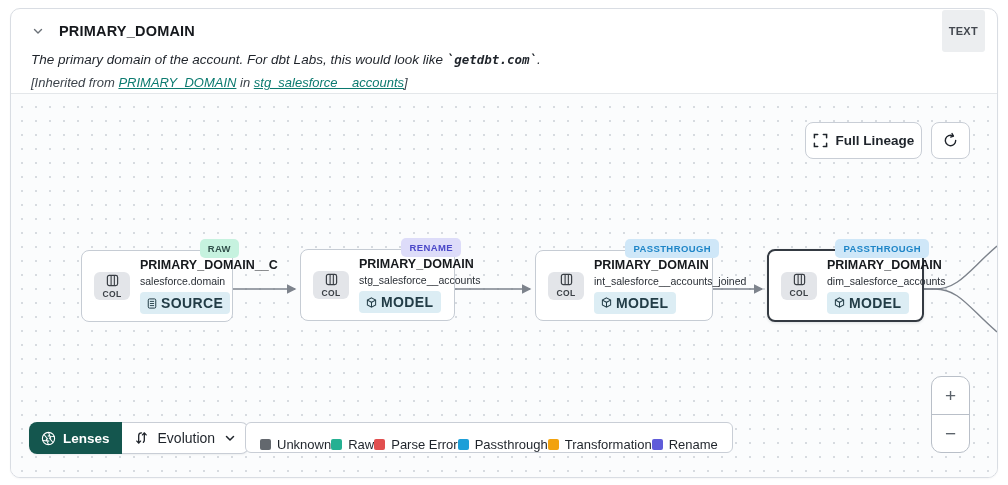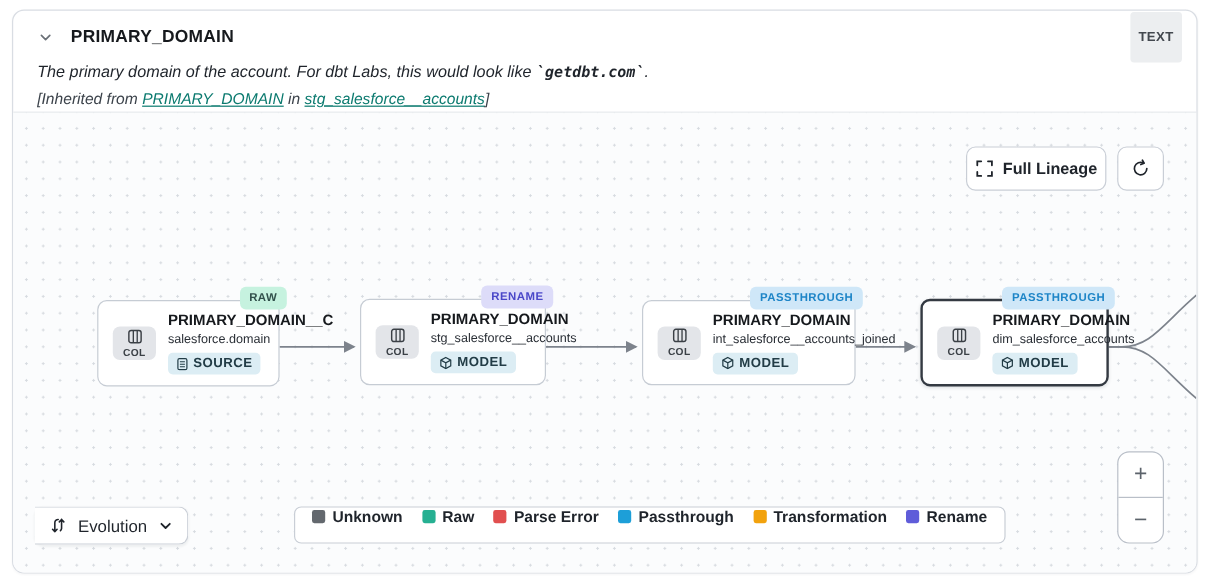--- a/index.html
+++ b/index.html
@@ -49,21 +49,21 @@
   .col-chip {
     width: 36px; height: 28px; background: #e3e5e9; border-radius: 6px; flex: 0 0 auto;
     display: flex; flex-direction: column; align-items: center; justify-content: center; gap: 2px;
     color: #3b4046; font-size: 8.5px; font-weight: 700; letter-spacing: .3px;
   }
   .node-content { display: flex; flex-direction: column; align-items: flex-start; gap: 3px; min-width: 0; }
   .node-title { font-size: 12.5px; font-weight: 700; color: #16191d; white-space: nowrap; }
   .node-sub { font-size: 10.5px; color: #2a2f36; white-space: nowrap; }
   .res-badge {
     display: inline-flex; align-items: center; gap: 4px; margin-top: 2px;
-    background: #dcedf4; color: #223c46; font-size: 11px; font-weight: 700; letter-spacing: .4px;
+    background: #dcedf4; color: #223c46; font-size: 14px; font-weight: 700; letter-spacing: .4px;
     padding: 3px 7px; border-radius: 4px;
   }
 
   
   .btn {
     position: absolute; background: #fff; border: 1px solid #c9ced6; border-radius: 8px;
     display: inline-flex; align-items: center; justify-content: center; gap: 8px;
     font-size: 13.5px; color: #1f242b; cursor: pointer;
   }
   .full-lineage { left: 794px; top: 28px; width: 117px; height: 37px; font-weight: 600; }
@@ -77,21 +77,21 @@
   .lens-btn {
     display: inline-flex; align-items: center; gap: 7px; background: #14564e; color: #fff;
     font-size: 13.5px; font-weight: 700; padding: 0 12px; border-radius: 8px 0 0 8px; cursor: pointer;
   }
   .lens-select {
     display: inline-flex; align-items: center; gap: 9px; background: #fff; border: 1px solid #c9ced6; border-left: none;
     color: #1f242b; font-size: 14px; padding: 0 12px; border-radius: 0 8px 8px 0; cursor: pointer;
   }
   .legend {
     position: absolute; left: 234px; top: 328px; height: 31px; background: #fff; border: 1px solid #c9ced6; border-radius: 6px;
-    display: inline-flex; align-items: flex-start; gap: 16px; padding: 0 14px; font-weight: bold;
+    display: inline-flex; align-items: flex-end; padding: 0 14px;
   }
   .legend-item { display: inline-flex; align-items: center; gap: 6px; font-size: 13px; color: #1f242b; }
   .legend-swatch { width: 11px; height: 11px; border-radius: 2px; display: inline-block; }
 
   svg { display: block; }
 </style>
 </head>
 <body>
 
 <div class="stage">
@@ -234,20 +234,27 @@
           </svg>
       </button>
 
       <div class="zoomctl">
         <button>+</button>
         <div class="div"></div>
         <button>−</button>
       </div>
 
       <div class="lens-group">
+        <span class="lens-btn">
+          <svg width="15" height="15" viewBox="0 0 16 16">
+              <circle cx="8" cy="8" r="6.5" fill="none" stroke="#fff" stroke-width="1.2"></circle>
+              <path d="M8 1.5 L10.5 8 M14.3 5.8 L7.2 5.2 M13 12.5 L8.6 7 M8 14.5 L5.5 8.2 M1.7 10.2 L8.8 10.8 M3 3.5 L7.4 9" fill="none" stroke="#fff" stroke-width="1.1"></path>
+            </svg>
+          <span>Lenses</span>
+        </span>
         <span class="lens-select">
           <svg width="15" height="16" viewBox="0 0 16 17">
               <path d="M5 14 V6 A3 3 0 0 1 8 3 M5 14 l-2 -2.2 M5 14 l2 -2.2" fill="none" stroke="#1f242b" stroke-width="1.4" stroke-linecap="round" stroke-linejoin="round"></path>
               <path d="M11 3 V11 A3 3 0 0 1 10 13 M11 3 l-2 2.2 M11 3 l2 2.2" fill="none" stroke="#1f242b" stroke-width="1.4" stroke-linecap="round" stroke-linejoin="round"></path>
             </svg>
           <span>Evolution</span>
           <svg width="12" height="12" viewBox="0 0 12 12">
               <path d="M2.5 4.5 L6 8 L9.5 4.5" fill="none" stroke="#1f242b" stroke-width="1.5" stroke-linecap="round" stroke-linejoin="round"></path>
             </svg>
         </span>

